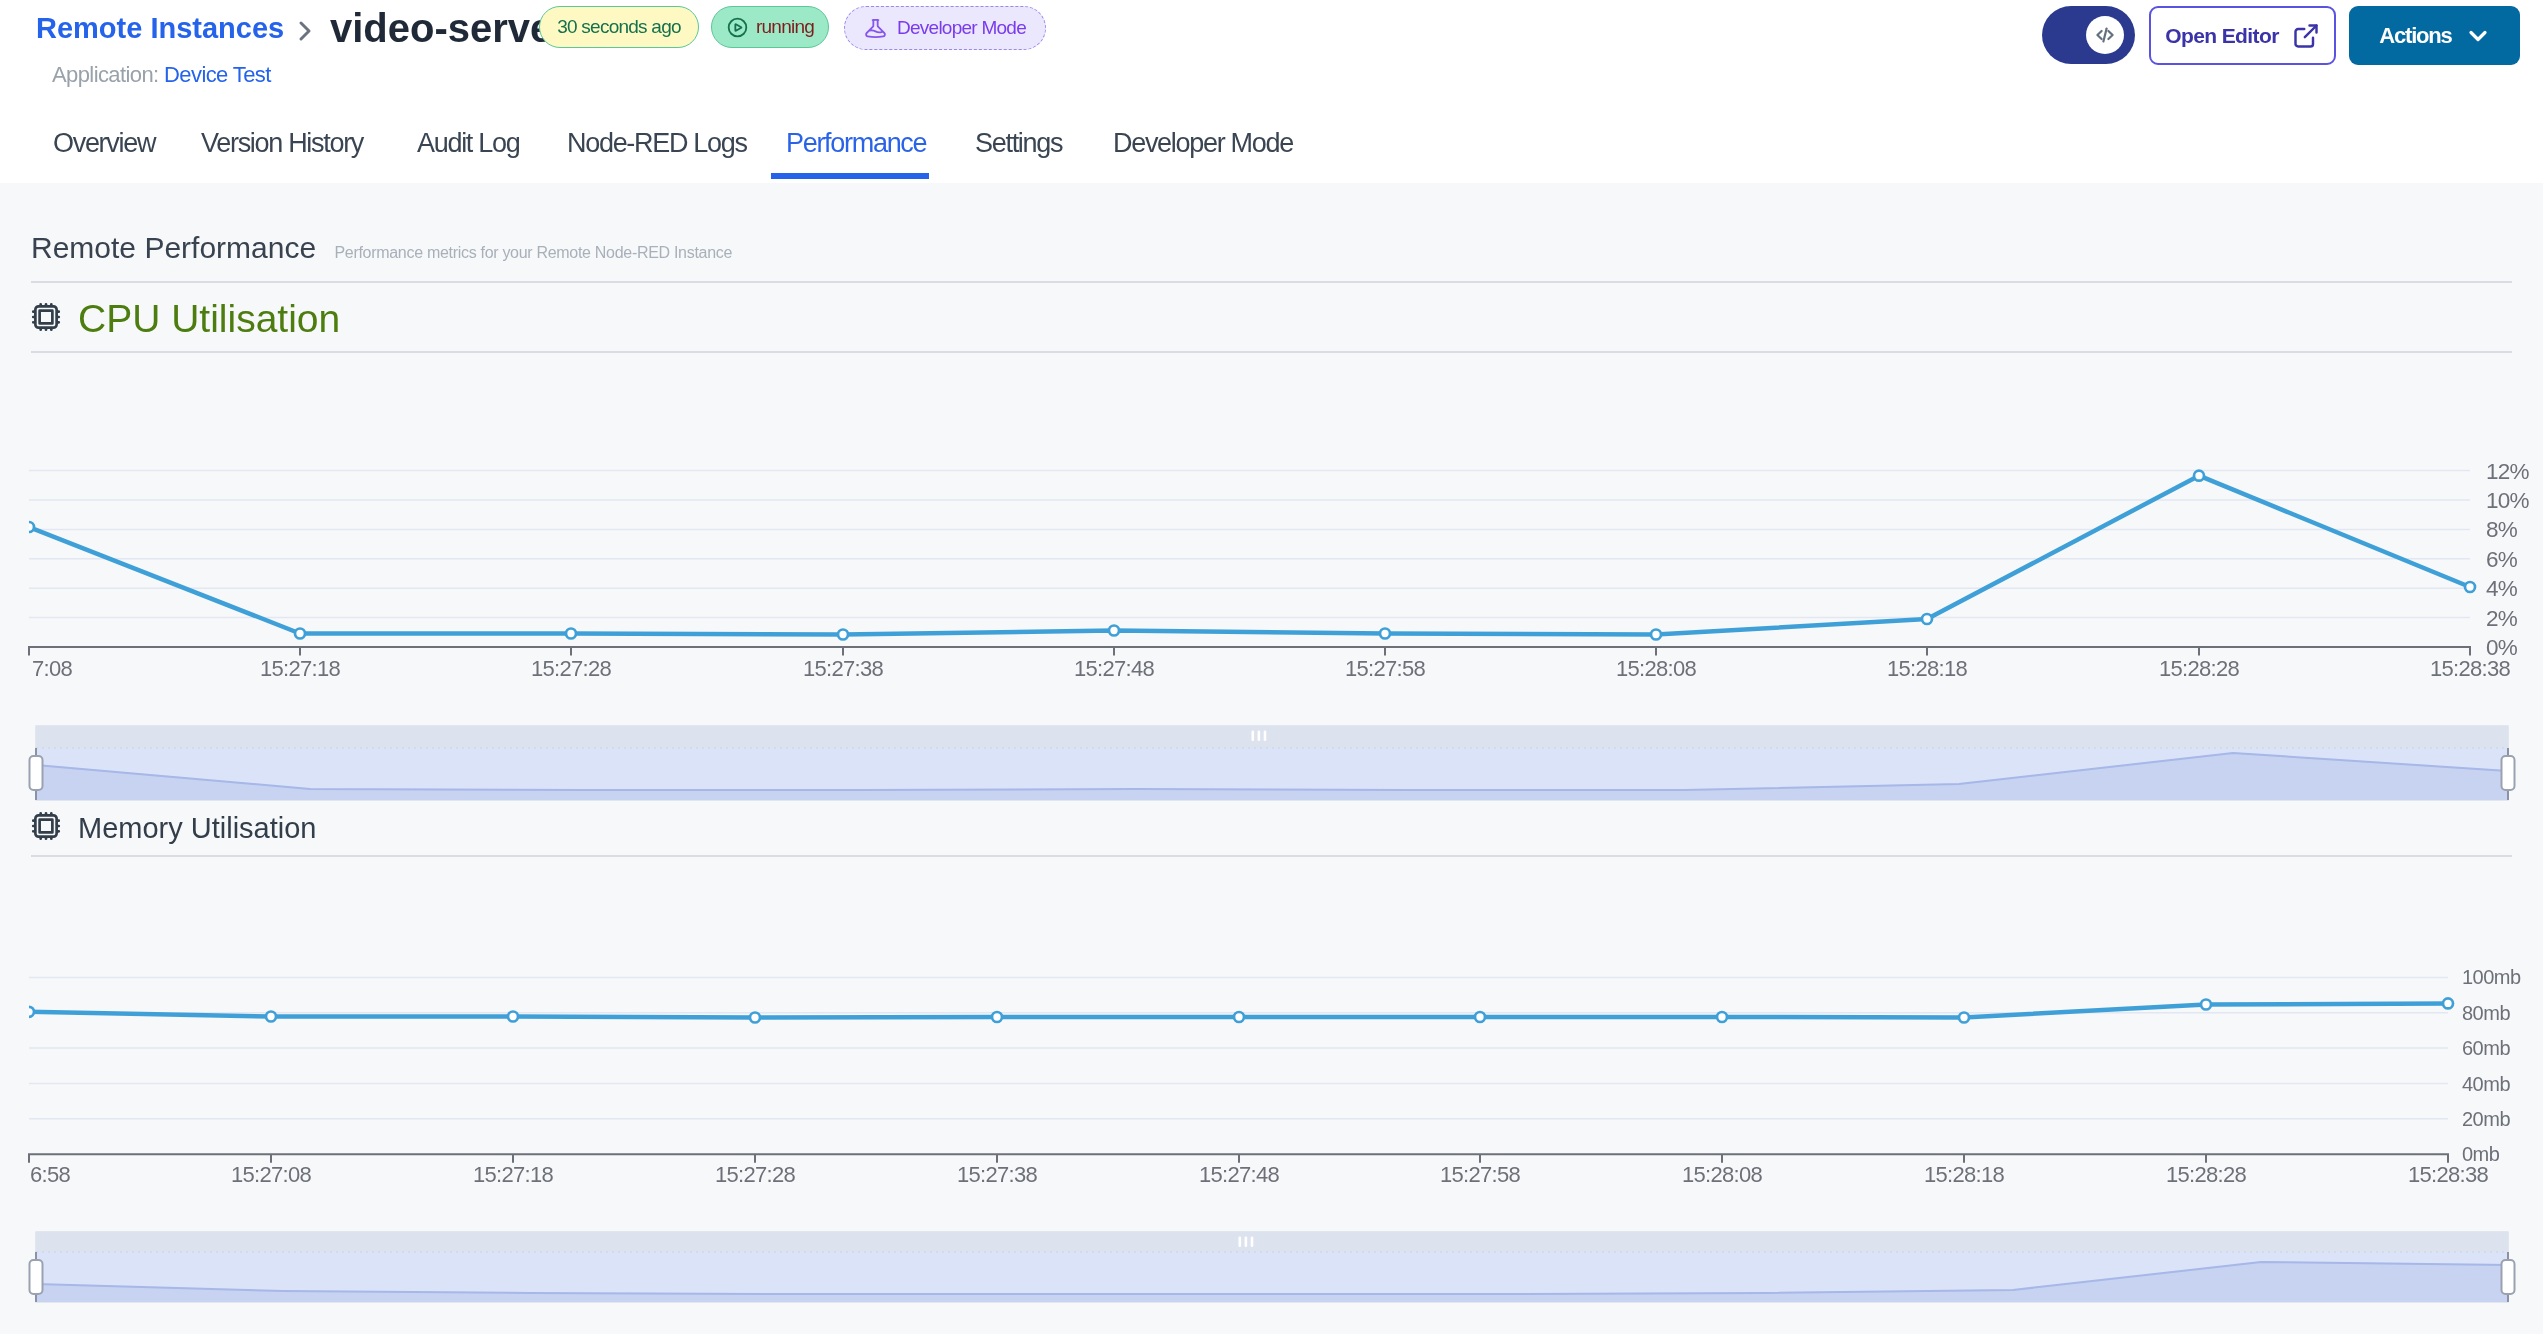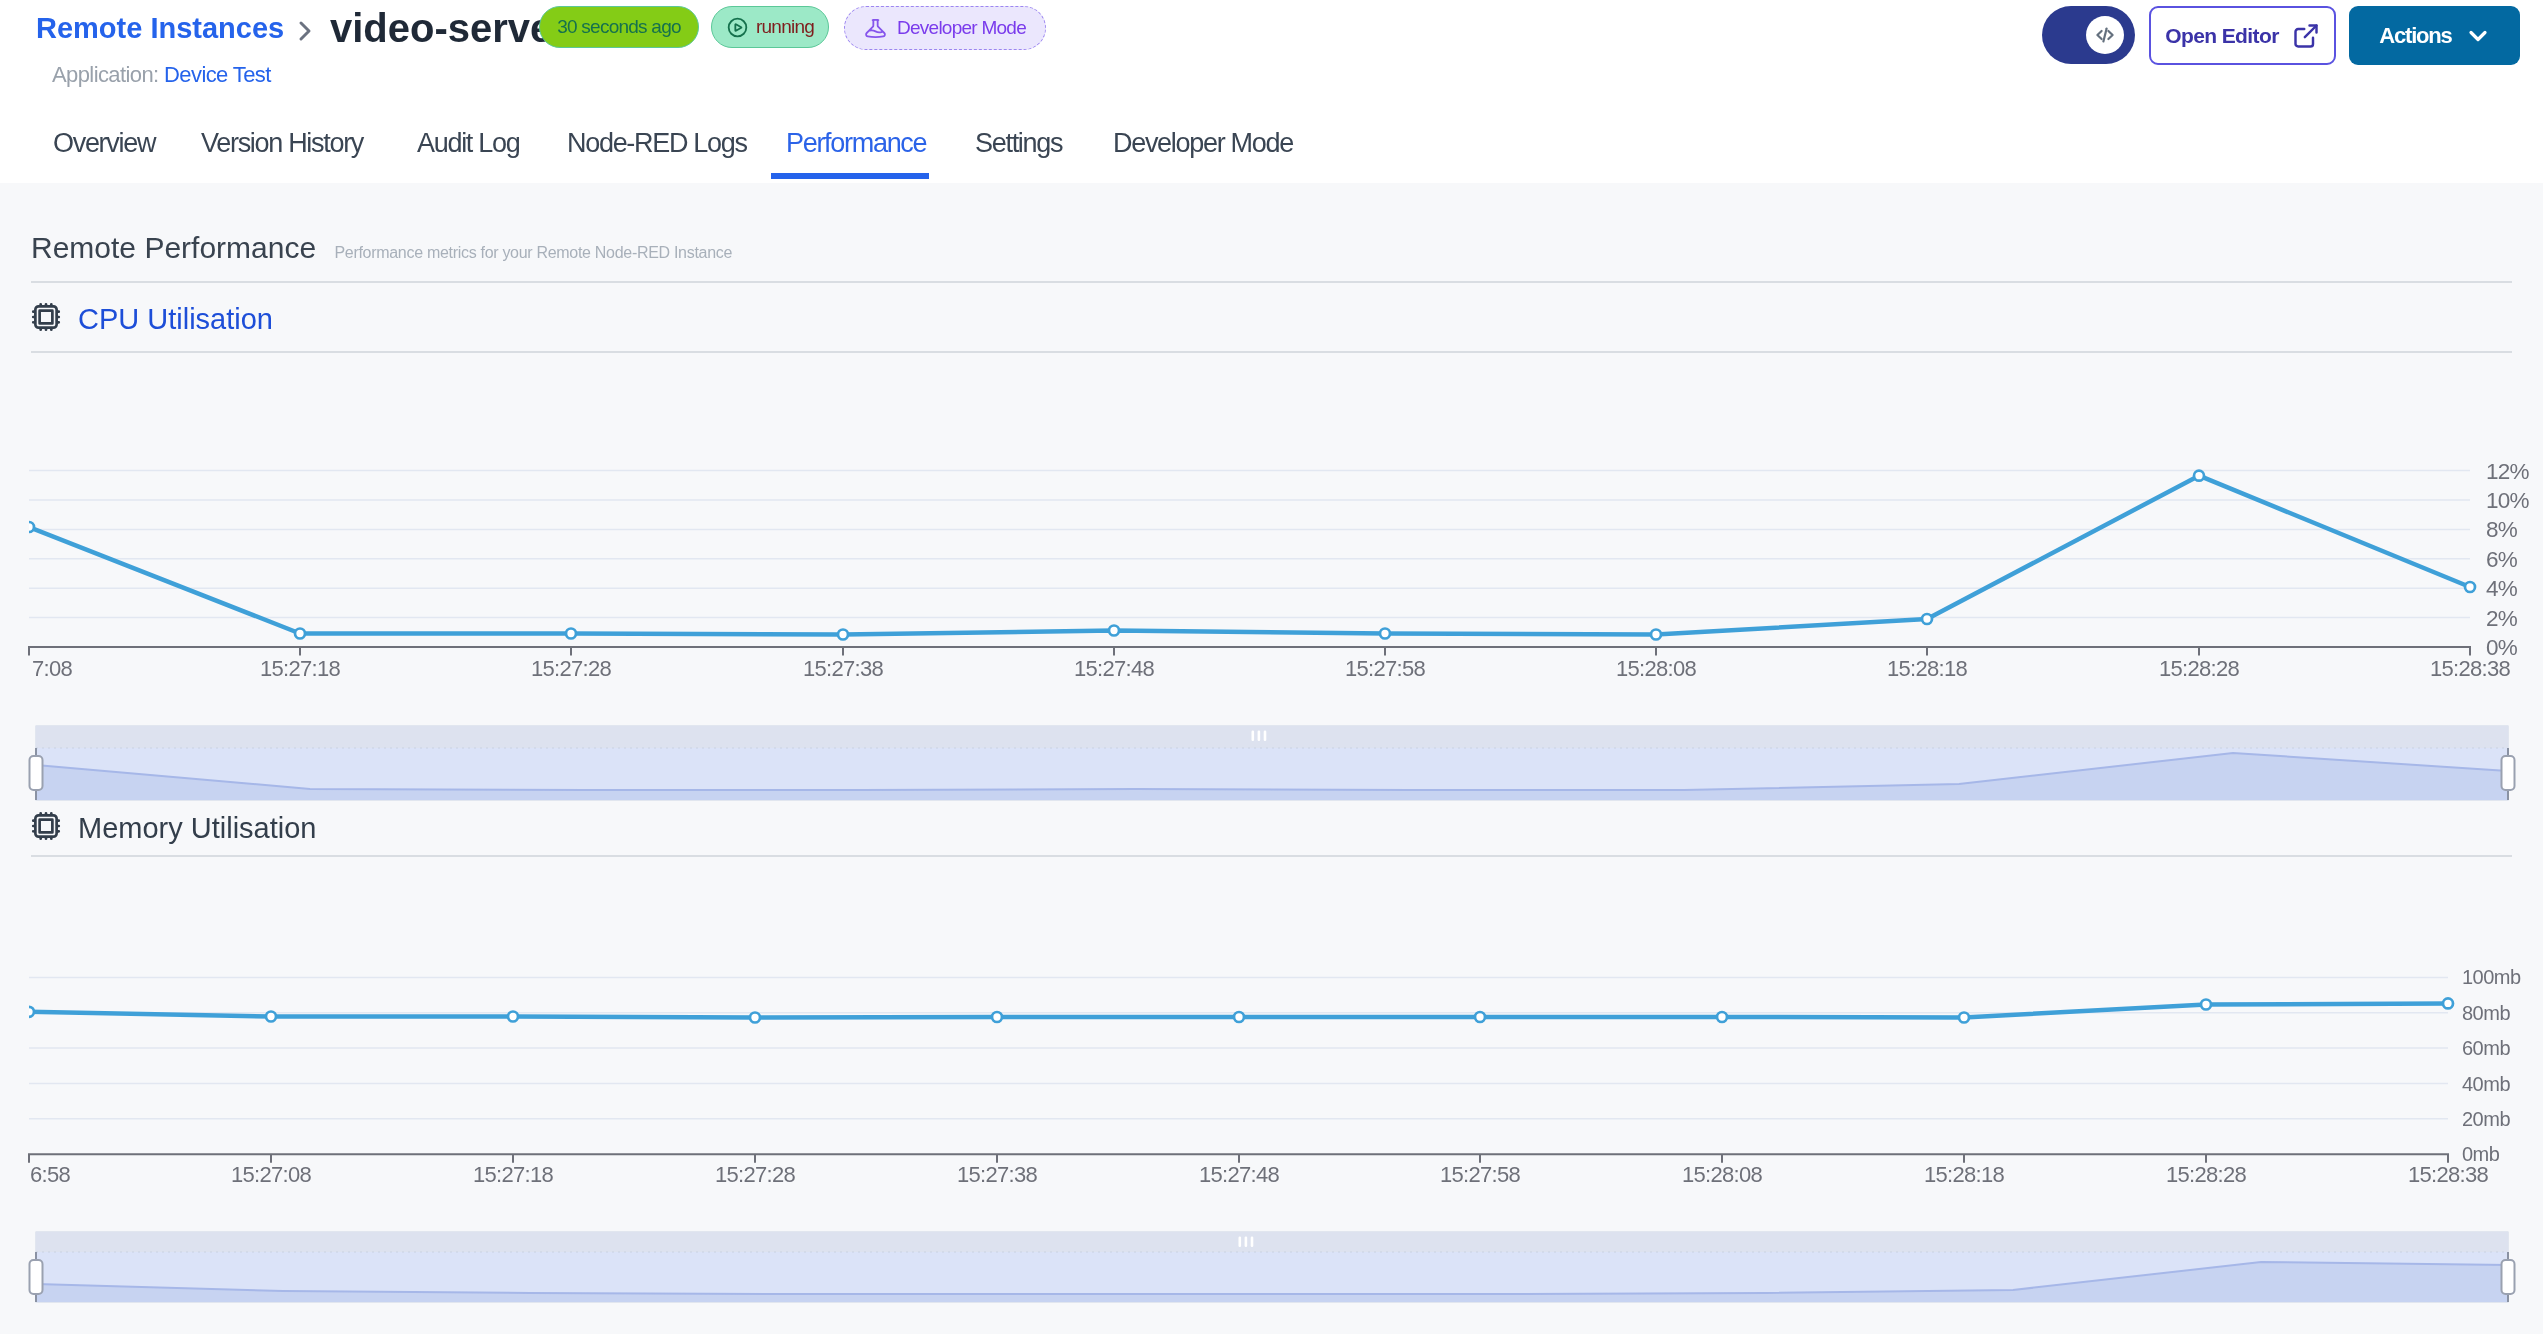--- a/index.html
+++ b/index.html
@@ -190,21 +190,21 @@
       </g>
     </g>
   </svg>
 
   <div class="abs" style="left:36px;top:13px;font-size:29px;line-height:31px;font-weight:bold;color:#2563eb;">Remote Instances</div>
   <svg class="abs" style="left:293px;top:17px" width="24" height="28" viewBox="0 0 24 28">
       <polyline points="8,6 16,14 8,22" fill="none" stroke="#6b7280" stroke-width="3" stroke-linecap="round" stroke-linejoin="round"></polyline>
     </svg>
   <div class="abs" style="left:330px;top:12px;font-size:40px;line-height:32px;font-weight:bold;color:#1f2937;">video-server</div>
 
-  <div class="abs pill" style="left:539px;top:6px;width:160px;height:42px;background:#84cc16;border:1.5px solid #5bc898;color:#15714d;">30 seconds ago</div>
+  <div class="abs pill" style="left:539px;top:6px;width:160px;height:42px;background:#fef9c3;border:1.5px solid #5bc898;color:#15714d;">30 seconds ago</div>
   <div class="abs pill" style="left:711px;top:6px;width:118px;height:42px;background:#9ce9c7;border:1.5px solid #5bc898;color:#7f1d1d;gap:7px;">
     <svg width="23" height="23" viewBox="0 0 24 24" fill="none" stroke="#15714d" stroke-width="1.9">
         <circle cx="12" cy="12" r="9.2"></circle>
         <path d="M15.9 11.67a.38.38 0 010 .66l-5.6 3.11a.38.38 0 01-.56-.33V8.89c0-.29.31-.47.56-.33l5.6 3.11z"></path>
       </svg>
     <span>running</span>
   </div>
   <div class="abs pill" style="left:844px;top:6px;width:202px;height:44px;background:#ebe7fd;border:1.5px dashed #9c86f0;color:#7a3bec;gap:10px;">
     <svg width="23" height="23" viewBox="0 0 24 24" fill="none" stroke="#8655ec" stroke-width="1.9" stroke-linecap="round" stroke-linejoin="round">
         <path d="M9.75 3.104v5.714a2.25 2.25 0 01-.659 1.591L5 14.5M9.75 3.104c-.251.023-.501.05-.75.082m.75-.082a24.301 24.301 0 014.5 0m0 0v5.714c0 .597.237 1.17.659 1.591L19.8 15.3M14.25 3.104c.251.023.501.05.75.082M19.8 15.3l-1.57.393A9.065 9.065 0 0112 15a9.065 9.065 0 00-6.23-.693L5 14.5m14.8.8l1.402 1.402c1.232 1.232.65 3.318-1.067 3.611A48.309 48.309 0 0112 21c-2.773 0-5.491-.235-8.135-.687-1.718-.293-2.3-2.379-1.067-3.61L5 14.5"></path>
@@ -246,20 +246,20 @@
   <div class="abs tab" style="left:786px;color:#2b63e8;">Performance</div>
   <div class="abs tab" style="left:975px;">Settings</div>
   <div class="abs tab" style="left:1113px;">Developer Mode</div>
   <div class="abs" style="left:771px;top:173px;width:158px;height:6px;background:#2563eb;"></div>
 
   <div class="abs" style="left:31px;top:232px;font-size:30px;line-height:31px;color:#39434f;white-space:nowrap;">Remote Performance <span style="font-size:16px;letter-spacing:-0.3px;color:#a8b0ba;margin-left:10px;">Performance metrics for your Remote Node-RED Instance</span></div>
 
   <svg class="abs" style="left:29px;top:300px" width="34" height="34" viewBox="0 0 24 24" fill="none" stroke="#333e4b" stroke-width="1.9" stroke-linecap="round" stroke-linejoin="round">
       <path d="M8.25 3v1.5M4.5 8.25H3m18 0h-1.5M4.5 12H3m18 0h-1.5m-16.5 3.75H3m18 0h-1.5M8.25 19.5V21M12 3v1.5m0 15V21m3.75-18v1.5m0 15V21m-9-1.5h10.5a2.25 2.25 0 002.25-2.25V6.75a2.25 2.25 0 00-2.25-2.25H6.75A2.25 2.25 0 004.5 6.75v10.5a2.25 2.25 0 002.25 2.25zm.75-12h9v9h-9v-9z"></path>
     </svg>
-  <div class="abs" style="left:78px;top:304px;font-size:29px;line-height:30px;color:#1d4ed8;">CPU Utilisation</div>
+  <div class="abs" style="left:78px;top:304px;font-size:39px;line-height:30px;color:#4d7c0f;">CPU Utilisation</div>
 
   <svg class="abs" style="left:29px;top:809px" width="34" height="34" viewBox="0 0 24 24" fill="none" stroke="#333e4b" stroke-width="1.9" stroke-linecap="round" stroke-linejoin="round">
       <path d="M8.25 3v1.5M4.5 8.25H3m18 0h-1.5M4.5 12H3m18 0h-1.5m-16.5 3.75H3m18 0h-1.5M8.25 19.5V21M12 3v1.5m0 15V21m3.75-18v1.5m0 15V21m-9-1.5h10.5a2.25 2.25 0 002.25-2.25V6.75a2.25 2.25 0 00-2.25-2.25H6.75A2.25 2.25 0 004.5 6.75v10.5a2.25 2.25 0 002.25 2.25zm.75-12h9v9h-9v-9z"></path>
     </svg>
   <div class="abs" style="left:78px;top:813px;font-size:29px;line-height:30px;color:#333e4b;">Memory Utilisation</div>
 
 </div>
 
 </body></html>

